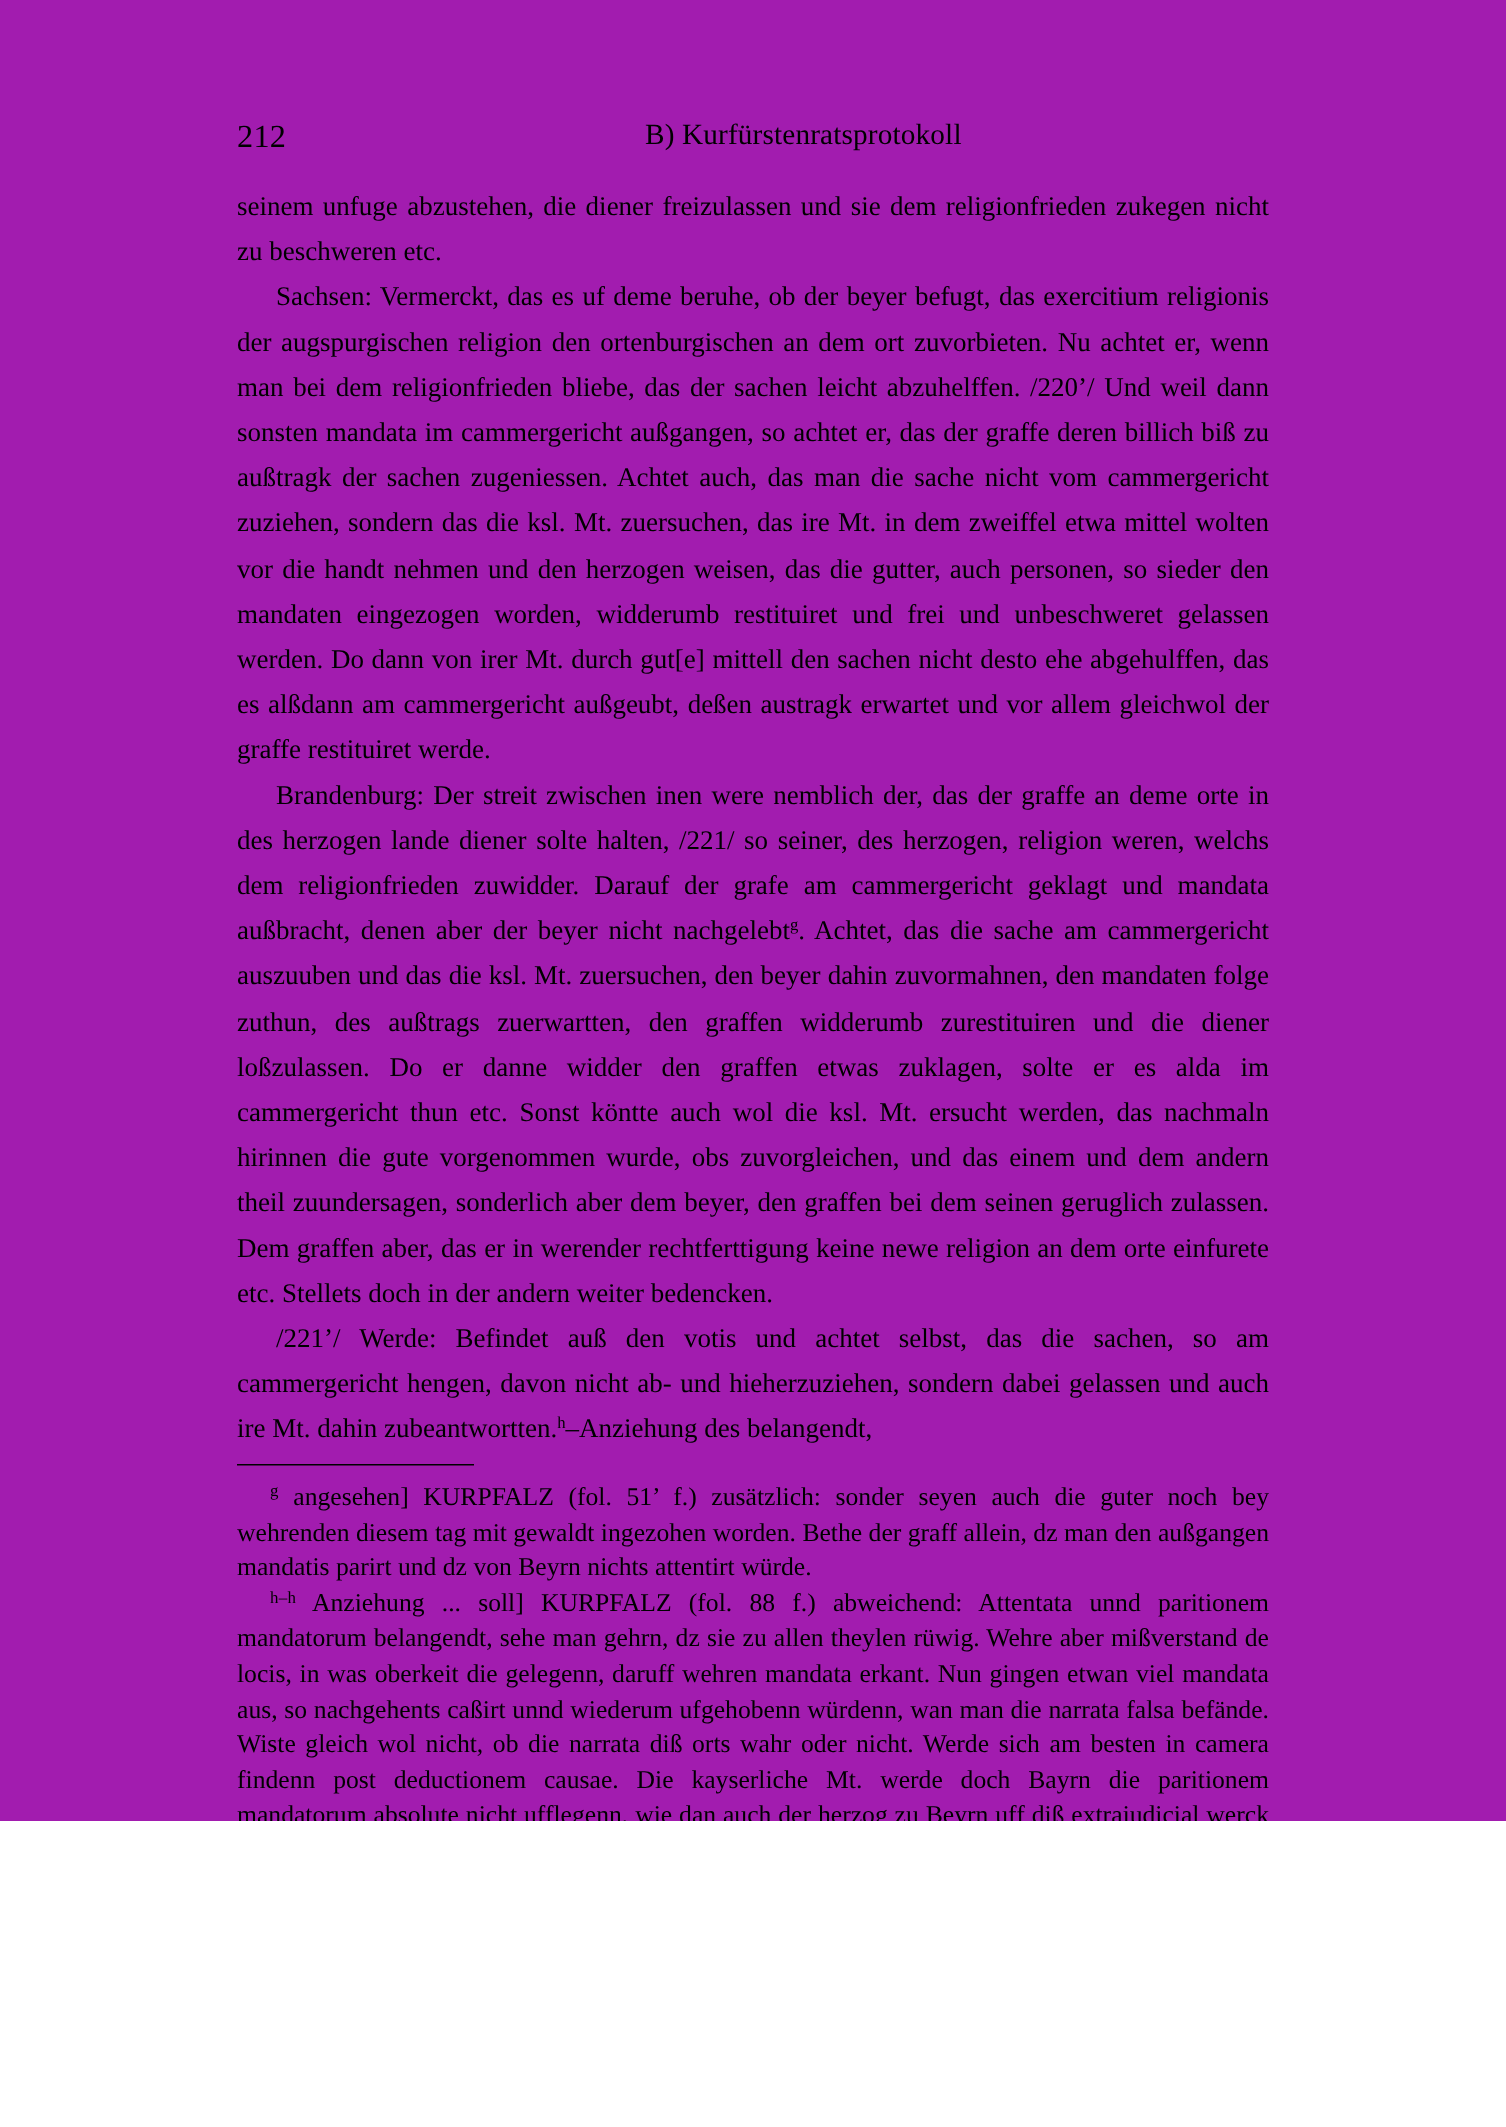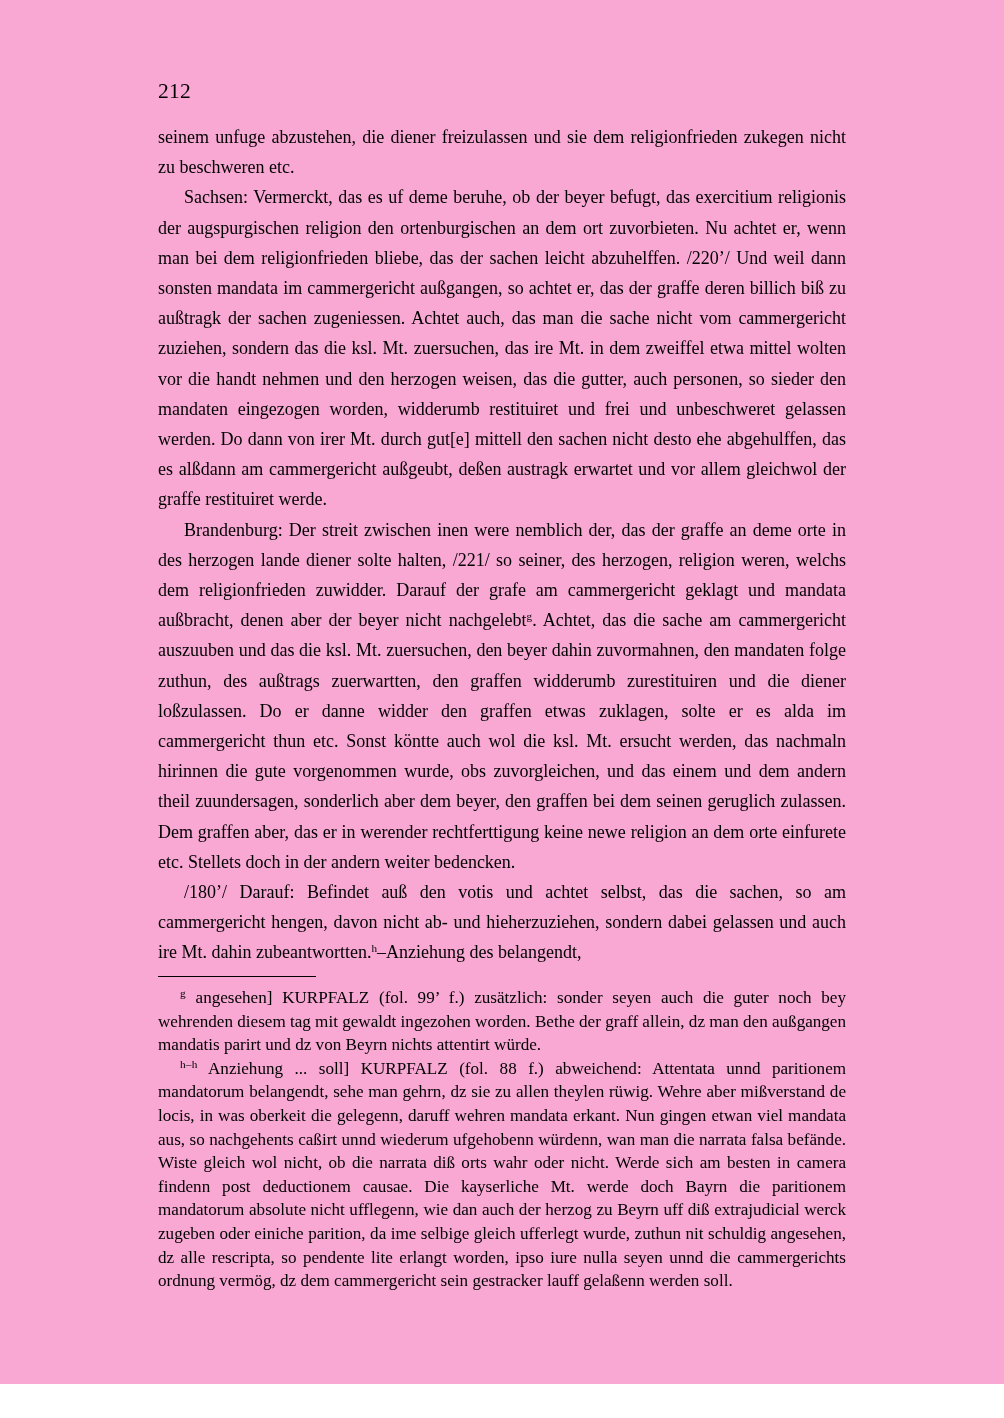--- a/index.html
+++ b/index.html
@@ -8,22 +8,22 @@
     padding: 0;
     background: #ffffff;
   }
   body {
     font-family: "Liberation Serif", "DejaVu Serif", serif;
     color: #000000;
   }
   .page {
     position: relative;
     width: 1004px;
-    height: 1384px;
-    background: #f9a8d4;
+    height: 1214px;
+    background: #a21caf;
     box-sizing: border-box;
     overflow: hidden;
     padding-left: 41px;
   }
   .content {
     position: absolute;
     left: 158px;
     top: 74px;
     width: 688px;
   }
@@ -106,36 +106,37 @@
 </style>
 </head>
 <body>
 
 <div class="page">
 
   <div class="content">
 
     <div class="runhead">
       <span class="folio">212</span>
+      <span class="title">B) Kurfürstenratsprotokoll</span>
     </div>
 
     <div class="body-block">
 
       <p class="para"><span>seinem unfuge abzustehen, die diener freizulassen und sie dem religionfrieden zukegen nicht zu beschweren etc.</span></p>
 
       <p class="para indent"><span class="it">Sachsen:</span><span> Vermerckt, das es uf deme beruhe, ob der beyer befugt, das exercitium religionis der augspurgischen religion den ortenburgischen an dem ort zuvorbieten. Nu achtet er, wenn man bei dem religionfrieden bliebe, das der sachen leicht abzuhelffen. /220’/ Und weil dann sonsten mandata im cammergericht außgangen, so achtet er, das der graffe deren billich biß zu außtragk der sachen zugeniessen. Achtet auch, das man die sache nicht vom cammergericht zuziehen, sondern das die ksl. Mt. zuersuchen, das ire Mt. in dem zweiffel etwa mittel wolten vor die handt nehmen und den herzogen weisen, das die gutter, auch personen, so sieder den mandaten eingezogen worden, widderumb restituiret und frei und unbeschweret gelassen werden. Do dann von irer Mt. durch gut[e] mittell den sachen nicht desto ehe abgehulffen, das es alßdann am cammergericht außgeubt, deßen austragk erwartet und vor allem gleichwol der graffe restituiret werde.</span></p>
 
       <p class="para indent"><span class="it">Brandenburg:</span><span> Der streit zwischen inen were nemblich der, das der graffe an deme orte in des herzogen lande diener solte halten, /221/ so seiner, des herzogen, religion weren, welchs dem religionfrieden zuwidder. Darauf der grafe am cammergericht geklagt und mandata außbracht, denen aber der beyer nicht nachgelebt</span><sup class="fn">g</sup><span>. Achtet, das die sache am cammergericht auszuuben und das die ksl. Mt. zuersuchen, den beyer dahin zuvormahnen, den mandaten folge zuthun, des außtrags zuerwartten, den graffen widderumb zurestituiren und die diener loßzulassen. Do er danne widder den graffen etwas zuklagen, solte er es alda im cammergericht thun etc. Sonst köntte auch wol die ksl. Mt. ersucht werden, das nachmaln hirinnen die gute vorgenommen wurde, obs zuvorgleichen, und das einem und dem andern theil zuundersagen, sonderlich aber dem beyer, den graffen bei dem seinen geruglich zulassen. Dem graffen aber, das er in werender rechtferttigung keine newe religion an dem orte einfurete etc. Stellets doch in der andern weiter bedencken.</span></p>
 
-      <p class="para indent"><span class="it">/180’/</span><span class="it"> </span><span class="it">Darauf:</span><span> Befindet auß den votis und achtet selbst, das die sachen, so am cammergericht hengen, davon nicht ab- und hieherzuziehen, sondern dabei gelassen und auch ire Mt. dahin zubeantwortten.</span><sup class="fn">h</sup><span>–Anziehung des belangendt,</span></p>
+      <p class="para indent"><span class="it">/221’/</span><span class="it"> </span><span class="it">Werde:</span><span> Befindet auß den votis und achtet selbst, das die sachen, so am cammergericht hengen, davon nicht ab- und hieherzuziehen, sondern dabei gelassen und auch ire Mt. dahin zubeantwortten.</span><sup class="fn">h</sup><span>–Anziehung des belangendt,</span></p>
 
     </div>
   </div>
 
   <div class="fn-area">
     <div class="fn-rule"></div>
 
-    <p class="fnote"><span class="fn-marker">g</span><span> angesehen</span><span class="it">]</span><span class="it"> KURPFALZ (fol. 99’ f.) zusätzlich:</span><span> sonder seyen auch die guter noch bey wehrenden diesem tag mit gewaldt ingezohen worden. Bethe der graff allein, dz man den außgangen mandatis parirt und dz von Beyrn nichts attentirt würde.</span></p>
+    <p class="fnote"><span class="fn-marker">g</span><span> angesehen</span><span class="it">]</span><span class="it"> KURPFALZ (fol. 51’ f.) zusätzlich:</span><span> sonder seyen auch die guter noch bey wehrenden diesem tag mit gewaldt ingezohen worden. Bethe der graff allein, dz man den außgangen mandatis parirt und dz von Beyrn nichts attentirt würde.</span></p>
 
     <p class="fnote"><span class="fn-marker">h–h</span><span> Anziehung ... soll</span><span class="it">]</span><span class="it"> KURPFALZ (fol. 88 f.) abweichend:</span><span> Attentata unnd paritionem mandatorum belangendt, sehe man gehrn, dz sie zu allen theylen rüwig. Wehre aber mißverstand de locis, in was oberkeit die gelegenn, daruff wehren mandata erkant. Nun gingen etwan viel mandata aus, so nachgehents caßirt unnd wiederum ufgehobenn würdenn, wan man die narrata falsa befände. Wiste gleich wol nicht, ob die narrata diß orts wahr oder nicht. Werde sich am besten in camera findenn post deductionem causae. Die kayserliche Mt. werde doch Bayrn die paritionem mandatorum absolute nicht ufflegenn, wie dan auch der herzog zu Beyrn uff diß extrajudicial werck zugeben oder einiche parition, da ime selbige gleich ufferlegt wurde, zuthun nit schuldig angesehen, dz alle rescripta, so pendente lite erlangt worden, ipso iure nulla seyen unnd die cammergerichts ordnung vermög, dz dem cammergericht sein gestracker lauff gelaßenn werden soll.</span></p>
   </div>
 
 </div>
 
 </body></html>

